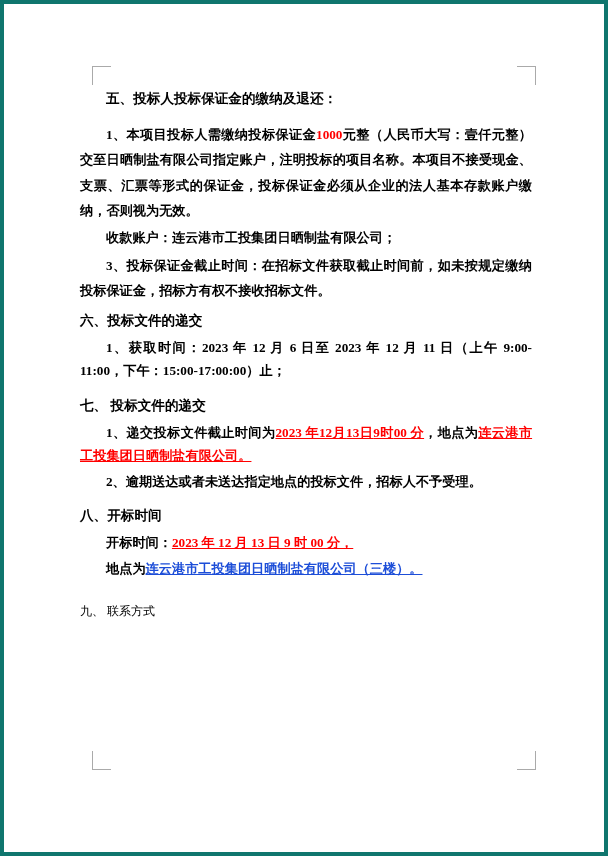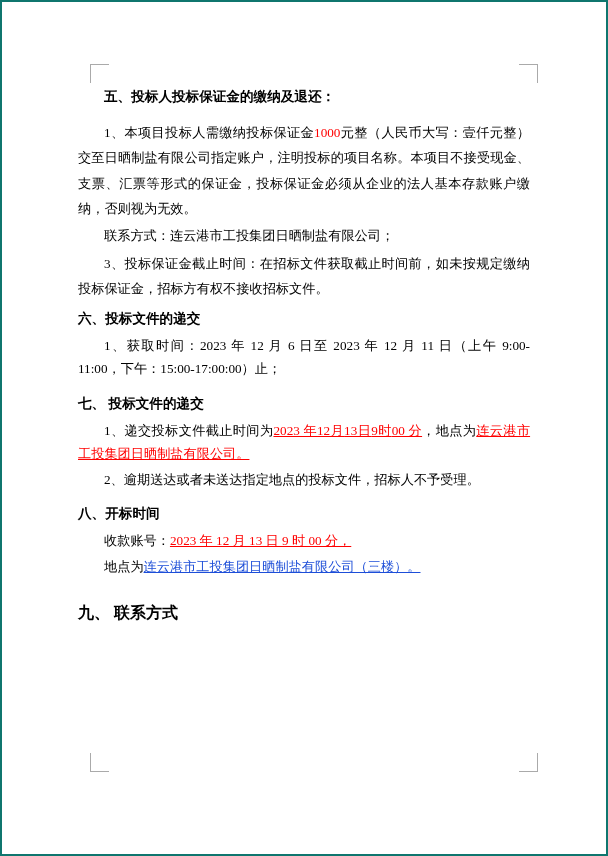--- a/index.html
+++ b/index.html
@@ -8,21 +8,21 @@
     background: #ffffff;
   }
   body {
     font-family: "Liberation Serif", serif;
   }
   .page {
     position: relative;
     width: 608px;
     height: 856px;
     background: #ffffff;
-    border: 2px solid #0f766e;
+    border: 4px solid #0f766e;
     box-sizing: border-box;
     overflow: hidden;
   }
   
   .mark {
     position: absolute;
     width: 18px;
     height: 18px;
     border-color: #aaaaaa;
     border-style: solid;
@@ -39,38 +39,39 @@
     top: 78px;
     width: 452px;
   }
   p {
     margin: 0 0 2px 0;
     font-size: 13.2px;
     line-height: 1.92;
     color: #000000;
     text-align: justify;
     text-justify: inter-ideograph;
+    font-weight: bold;
   }
   .h {
     font-weight: bold;
     font-size: 13.6px;
     margin-top: 4px;
     margin-bottom: 2px;
   }
   .h-gap { margin-top: 10px; }
   .ind1 { text-indent: 26px; }
   .ind-h { padding-left: 26px; }
   .tight { line-height: 1.78; }
   .red { color: #ff0000; }
   .u { text-decoration: underline; }
   .red.u { text-decoration: underline; text-decoration-color: #ff0000; }
   .blk-u { color: #1d4ed8; text-decoration: underline; }
   .spacer-sm { height: 8px; }
   .spacer-md { height: 14px; }
-  .sec-big { font-size: 16px; font-weight: bold; }
+  .sec-big { font-size: 12px; font-weight: normal; }
 </style>
 </head>
 <body>
 
 <div class="page">
 
   <div class="mark tl"></div>
   <div class="mark tr"></div>
   <div class="mark bl"></div>
   <div class="mark br"></div>
@@ -78,38 +79,38 @@
   <div class="content">
 
     <p class="h ind-h">五、投标人投标保证金的缴纳及退还：</p>
     <div class="spacer-sm"></div>
 
     <p class="ind1">
       <span>1、本项目投标人需缴纳投标保证金</span><span class="red">1000</span><span>元整（人民币大写：壹仟元整）交至日晒制盐有限公司指定账户，注明投标的项目名称。本项目不接受现金、支票、汇票等形式的保证金，投标保证金必须从企业的法人基本存款账户缴纳，否则视为无效。</span>
     </p>
 
 
-    <p class="ind1">联系方式：连云港市工投集团日晒制盐有限公司；</p>
+    <p class="ind1">收款账户：连云港市工投集团日晒制盐有限公司；</p>
 
     <p class="ind1">3、投标保证金截止时间：在招标文件获取截止时间前，如未按规定缴纳投标保证金，招标方有权不接收招标文件。</p>
 
 
 
     <p class="h">六、投标文件的递交</p>
     <p class="ind1 tight">1、获取时间：2023 年 12 月 6 日至 2023 年 12 月 11 日（上午 9:00-11:00，下午：15:00-17:00:00）止；</p>
 
     <p class="h h-gap">七、 投标文件的递交</p>
     <p class="ind1 tight">
       <span>1、递交投标文件截止时间为</span><span class="red u">2023 年</span><span class="red u">12月</span><span class="red u">13日</span><span class="red u">9时</span><span class="red u">00 分</span><span>，地点为</span><span class="red u">连云港市工投集团日晒制盐有限公司。</span>
     </p>
     <p class="ind1 tight">2、逾期送达或者未送达指定地点的投标文件，招标人不予受理。</p>
 
     <p class="h h-gap">八、开标时间</p>
     <p class="ind1 tight">
-      <span>收款账号：</span><span class="red u">2023 年 12 月 13 日 9 时 00 分，</span>
+      <span>开标时间：</span><span class="red u">2023 年 12 月 13 日 9 时 00 分，</span>
     </p>
     <p class="ind-h tight">
       <span>地点为</span><span class="blk-u">连云港市工投集团日晒制盐有限公司（三楼）。</span>
     </p>
 
     <div class="spacer-md"></div>
     <p class="h sec-big">九、 联系方式</p>
 
   </div>
 </div>

